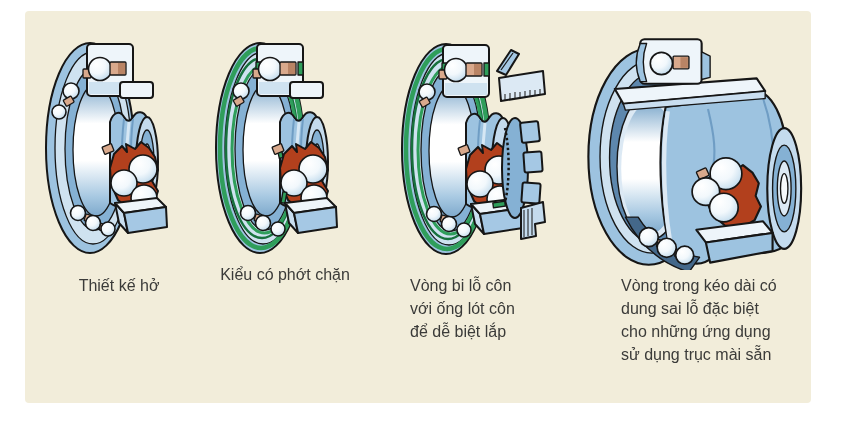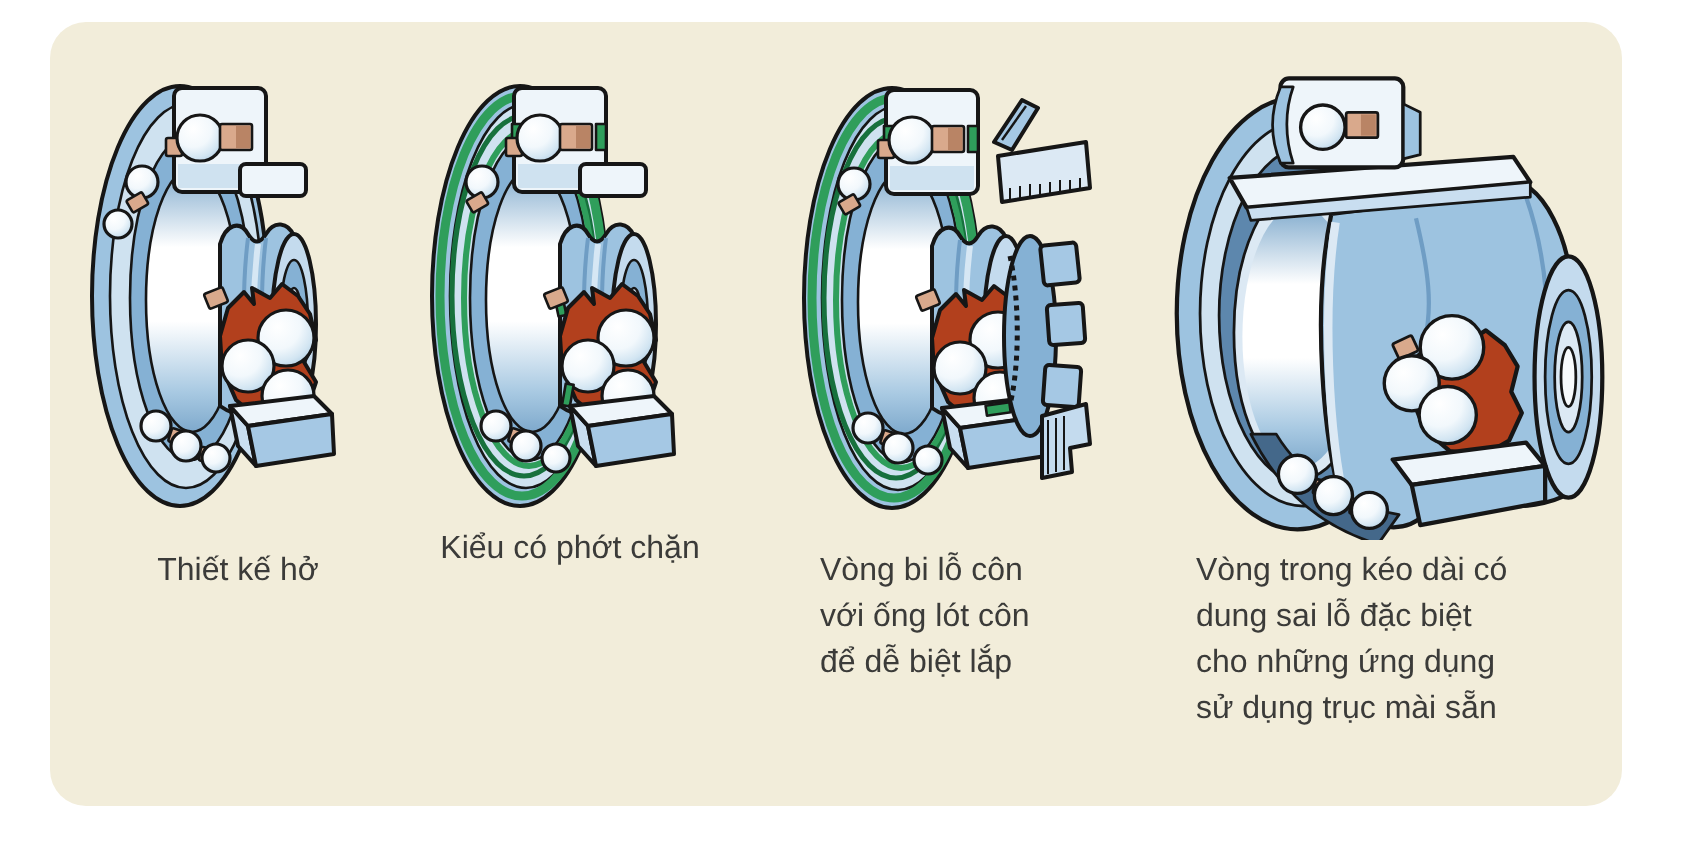--- a/index.html
+++ b/index.html
@@ -1,19 +1,19 @@
 <!DOCTYPE html>
 <html><head>
 <meta charset="utf-8">
 <style>
   html,body{margin:0;padding:0;background:#ffffff;}
   .stage{position:relative;width:843px;height:427px;background:#ffffff;overflow:hidden;
          font-family:"Liberation Sans","DejaVu Sans",sans-serif;}
   .panel{position:absolute;left:25px;top:11px;width:786px;height:392px;
-         background:#f2edda;border-radius:18px;}
+         background:#f2edda;border-radius:4px;}
   .fig{position:absolute;}
   .cap{position:absolute;font-size:16px;line-height:23px;color:#3b3b39;white-space:pre-line;}
   .cap.center{text-align:center;}
   
   .o{stroke:#161616;stroke-width:2;stroke-linejoin:round;}
   .o1{stroke:#161616;stroke-width:1.3;stroke-linejoin:round;}
   .ball{fill:url(#ballG);stroke:#161616;stroke-width:1.6;}
   .cop{fill:#d9a98c;stroke:#161616;stroke-width:1.3;}
 </style>
 </head>
@@ -269,20 +269,20 @@
         </g>
         <g>
           <rect class="o" x="52" y="4" width="58" height="42" rx="4" fill="#eef5fa"></rect>
           <path class="o1" fill="#9dc3e0" d="M52,8 C47,20 47,32 52,44 L58,44 C54,32 54,19 58,8 Z"></path>
           <path class="o1" fill="#9dc3e0" d="M110,16 L118,20 L118,40 L110,42 Z"></path>
           <circle class="ball" cx="72" cy="27" r="10.5"></circle>
           <rect class="cop" x="83" y="20" width="15" height="12" rx="1"></rect>
           <rect x="90" y="21" width="7" height="10" fill="#b98465"></rect>
         </g>
       </svg>
-      <div class="cap" style="left:573px;top:263px">Vòng trong kéo dài có
+      <div class="cap" style="left:596px;top:263px">Vòng trong kéo dài có
 dung sai lỗ đặc biệt
 cho những ứng dụng
 sử dụng trục mài sẵn</div>
     </div>
 
   </div>
 </div>
 
 </body></html>

